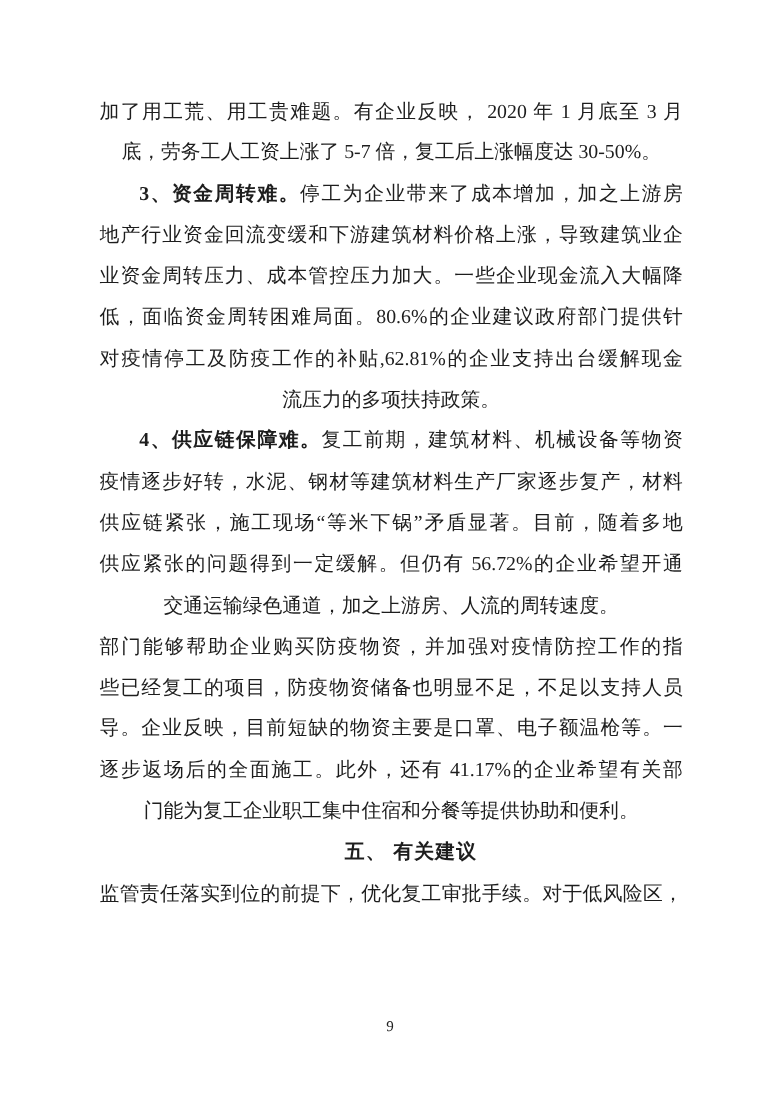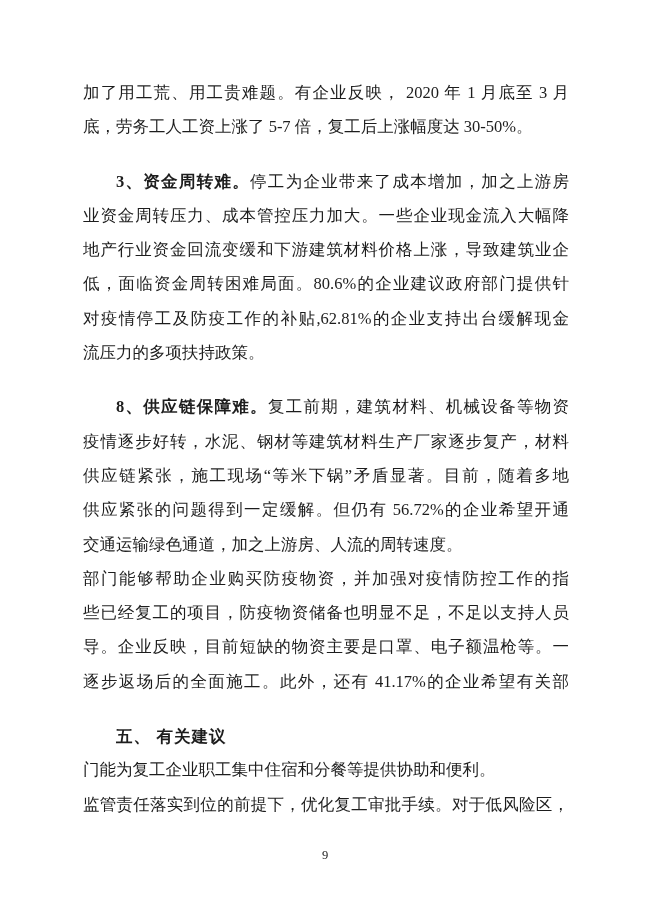--- a/index.html
+++ b/index.html
@@ -22,29 +22,28 @@
     left: 83px;
     top: 76px;
     width: 486px;
   }
   .line {
     font-size: 16.5px;
     line-height: 34.3px;
     height: 34.3px;
     white-space: normal;
     overflow: hidden;
-    text-align: left;
+    text-align: center;
   }
   .line.stretch {
     text-align: justify;
     text-align-last: justify;
   }
   .line.indent {
     text-indent: 33px;
-    margin-top: 20px;
   }
   .line .bold {
     font-weight: 700;
   }
   .line.heading {
     font-family: "Liberation Sans", "DejaVu Sans", sans-serif;
     letter-spacing: 1px;
   }
   .line.heading .bold {
     font-weight: 700;
@@ -60,34 +59,34 @@
   }
 </style>
 </head>
 <body>
 
 <div class="page">
   <div class="textblock">
       <div class="line stretch"><span class="regular">加了用工荒、用工贵难题。有企业反映， 2020 年 1 月底至 3 月</span></div>
       <div class="line"><span class="regular">底，劳务工人工资上涨了 5-7 倍，复工后上涨幅度达 30-50%。</span></div>
       <div class="line stretch indent"><span class="bold">3、资金周转难。</span><span class="regular">停工为企业带来了成本增加，加之上游房</span></div>
+      <div class="line stretch"><span class="regular">地产行业资金回流变缓和下游建筑材料价格上涨，导致建筑业企</span></div>
       <div class="line stretch"><span class="regular">业资金周转压力、成本管控压力加大。一些企业现金流入大幅降</span></div>
-      <div class="line stretch"><span class="regular">地产行业资金回流变缓和下游建筑材料价格上涨，导致建筑业企</span></div>
       <div class="line stretch"><span class="regular">低，面临资金周转困难局面。80.6%的企业建议政府部门提供针</span></div>
       <div class="line stretch"><span class="regular">对疫情停工及防疫工作的补贴,62.81%的企业支持出台缓解现金</span></div>
       <div class="line"><span class="regular">流压力的多项扶持政策。</span></div>
-      <div class="line stretch indent"><span class="bold">8、供应链保障难。</span><span class="regular">复工前期，建筑材料、机械设备等物资</span></div>
+      <div class="line stretch indent"><span class="bold">4、供应链保障难。</span><span class="regular">复工前期，建筑材料、机械设备等物资</span></div>
       <div class="line stretch"><span class="regular">疫情逐步好转，水泥、钢材等建筑材料生产厂家逐步复产，材料</span></div>
       <div class="line stretch"><span class="regular">供应链紧张，施工现场“等米下锅”矛盾显著。目前，随着多地</span></div>
       <div class="line stretch"><span class="regular">供应紧张的问题得到一定缓解。但仍有 56.72%的企业希望开通</span></div>
       <div class="line"><span class="regular">交通运输绿色通道，加之上游房、人流的周转速度。</span></div>
       <div class="line stretch"><span class="regular">部门能够帮助企业购买防疫物资，并加强对疫情防控工作的指</span></div>
       <div class="line stretch"><span class="regular">些已经复工的项目，防疫物资储备也明显不足，不足以支持人员</span></div>
       <div class="line stretch"><span class="regular">导。企业反映，目前短缺的物资主要是口罩、电子额温枪等。一</span></div>
       <div class="line stretch"><span class="regular">逐步返场后的全面施工。此外，还有 41.17%的企业希望有关部</span></div>
+      <div class="line"><span class="regular">门能为复工企业职工集中住宿和分餐等提供协助和便利。</span></div>
       <div class="line indent heading"><span class="bold">五、 有关建议</span></div>
-      <div class="line"><span class="regular">门能为复工企业职工集中住宿和分餐等提供协助和便利。</span></div>
       <div class="line stretch"><span class="regular">监管责任落实到位的前提下，优化复工审批手续。对于低风险区，</span></div>
     </div>
   <div class="footer">
     <span>9</span>
   </div>
 </div>
 
 </body></html>

